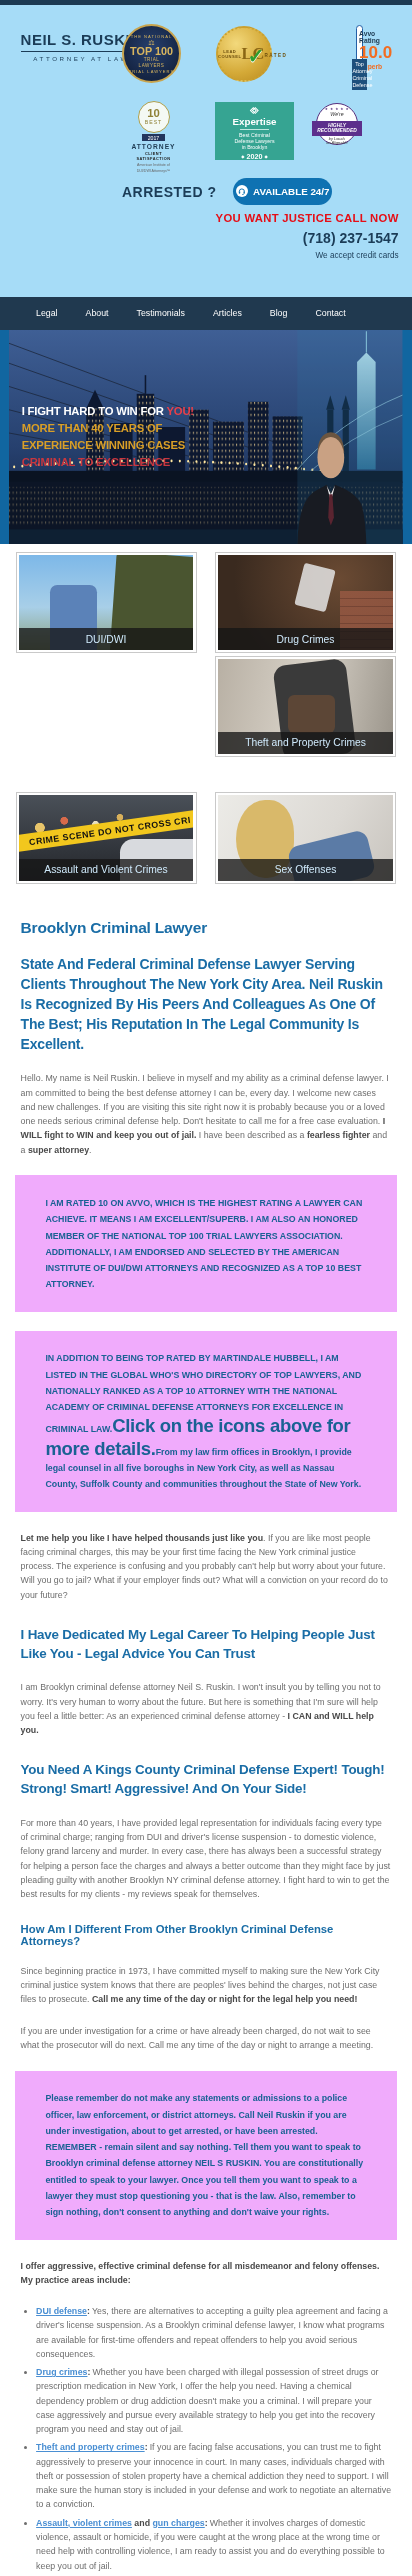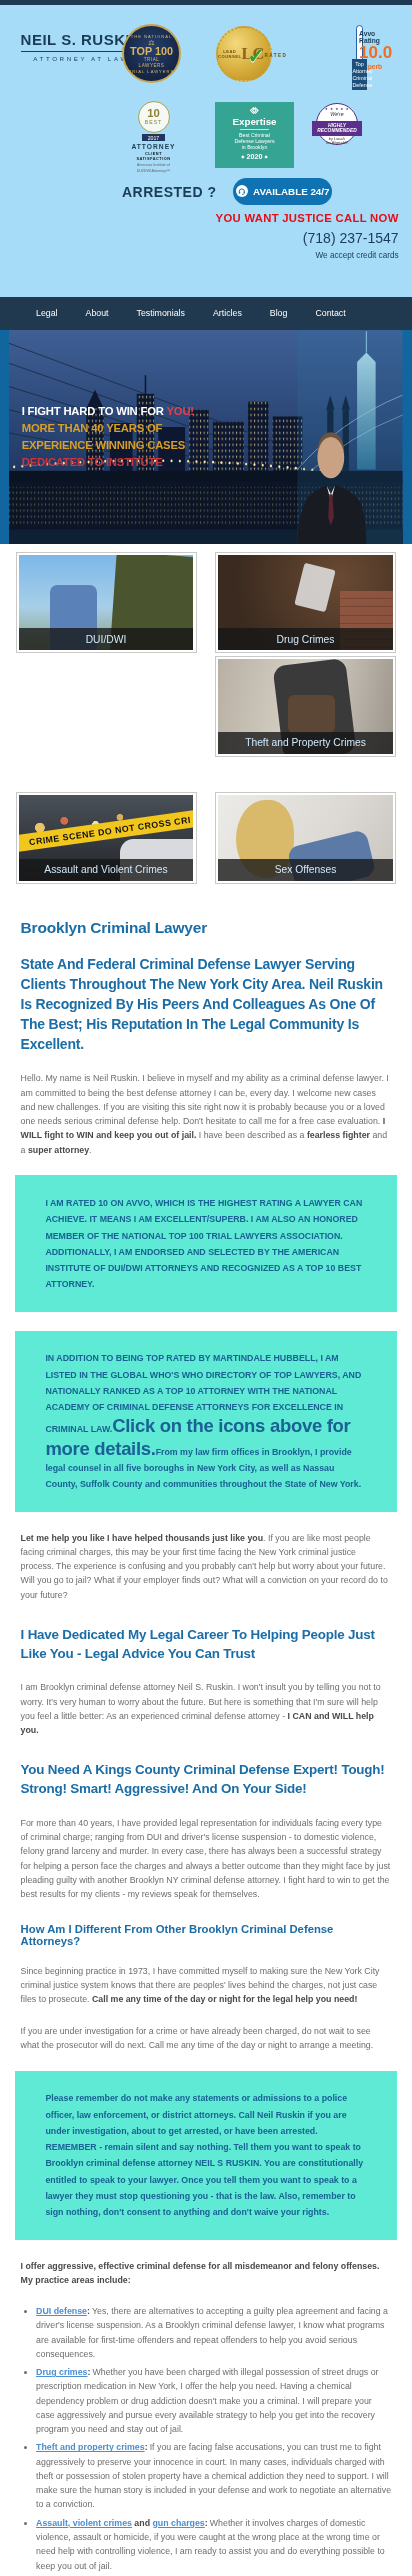--- a/index.html
+++ b/index.html
@@ -44,21 +44,21 @@
   .b-10best { left:129px; top:96px; width:49px; color:#1d3a52; }
   .tb-circle { width:32px; height:32px; margin:0 auto; border:1.5px solid #ada04e; border-radius:50%;
     display:flex; flex-direction:column; align-items:center; justify-content:center; color:#8f8136; background:#f4f9f4; }
   .tb-num { font-size:11.3px; font-weight:bold; line-height:11.3px; }
   .tb-best { font-size:5.2px; letter-spacing:1px; }
   .tb-year { background:#22355c; color:#fff; font-size:5.2px; width:23px; margin:1.5px auto; padding:0.5px 0; }
   .tb-att { font-size:6.7px; font-weight:bold; letter-spacing:1px; }
   .tb-cs { font-size:3.9px; font-weight:bold; letter-spacing:0.5px; margin-top:1.5px; color:#222; }
   .tb-org { font-size:3.6px; color:#666; margin-top:1.5px; line-height:4.6px; }
 
-  .b-exp { left:215px; top:97px; width:79px; height:66px; background:#36a492; color:#fff; padding-top:4.1px; }
+  .b-exp { left:215px; top:97px; width:79px; height:58px; background:#36a492; color:#fff; padding-top:4.1px; }
   .exp-logo span { display:inline-block; width:4.6px; height:4.6px; border:1px solid #fff; transform:rotate(45deg); margin:0 -1.5px; }
   .exp-name { font-size:9.8px; font-weight:bold; margin-top:1px; }
   .exp-rule { width:29px; height:1px; background:#bfe8df; margin:2.1px auto; }
   .exp-line { font-size:5.2px; line-height:6.2px; }
   .exp-year { font-size:7.2px; font-weight:bold; margin-top:1.5px; }
   .exp-dia { font-size:4.1px; vertical-align:1px; }
 
   .b-align { left:315px; top:98px; width:44px; height:52px; }
   .al-circle { width:42px; height:42px; margin:0 auto; border-radius:50%; background:#fff; border:1.5px solid #57307f; position:relative; padding-top:3.6px; }
   .al-stars { font-size:3.6px; color:#57307f; letter-spacing:0.5px; }
@@ -67,21 +67,21 @@
     font-size:4.9px; line-height:5.7px; font-style:italic; font-weight:bold; padding:1.5px 0; text-align:center; }
   .al-by { position:absolute; left:0; right:0; top:33px; font-size:3.9px; font-style:italic; color:#333; line-height:4.6px; }
 
   
   .cta-arrested { position:absolute; left:122px; top:179px; font-size:14px; font-weight:bold; color:#1b3c57; letter-spacing:0.5px; }
   .cta-available { position:absolute; left:233px; top:173px; width:99px; height:27px; background:#0f72b2; border-radius:13.4px;
     color:#fff; display:flex; align-items:center; justify-content:center; gap:5.2px; font-size:9.8px; font-weight:bold; border:none; cursor:pointer; }
   .head-ico { width:12.4px; height:12.4px; border-radius:50%; background:#fff; display:flex; align-items:center; justify-content:center; }
   .justice-block { position:absolute; right:13.4px; top:207px; text-align:right; }
   .justice-line { color:#e60e16; font-size:11.3px; font-weight:bold; letter-spacing:0.3px;text-align:center; }
-  .justice-phone { color:#1b3c57; font-size:14px; font-weight:normal; margin-top:6.2px; }
+  .justice-phone { color:#1b3c57; font-size:14px; font-weight:bold; margin-top:6.2px; }
   .justice-credit { color:#1b3c57; font-size:8.2px; margin-top:5.2px; }
 
   
   .nav { height:33px; background:#20394f; display:flex; align-items:center; padding-left:36px; gap:28px; }
   .nav a { color:#fff; text-decoration:none; font-size:8.8px; }
 
   
   .hero { position:relative; background:#1166a0; padding:0 9.3px; height:214px; }
   .hero-inner { position:relative; height:100%; overflow:hidden; }
   .hero-art { position:absolute; left:0; top:0; width:100%; height:100%; }
@@ -117,21 +117,21 @@
   .img-sex { background:linear-gradient(120deg,#ecebe7,#dcd9d4 60%,#c8c4be); }
   .img-sex::before { content:""; position:absolute; left:10%; top:6%; width:58px; height:78px; background:#d9b96a; border-radius:50% 42% 46% 50%; }
   .img-sex::after { content:""; position:absolute; right:12%; bottom:-4.1px; width:81px; height:47px; background:#5b7ba6; border-radius:11.3px; transform:rotate(-14deg); }
 
   
   .content { padding:29px 20.6px 0; }
   .kicker { font-size:15.5px; font-weight:bold; color:#1a6da6; letter-spacing:-0.2px; }
   .headline { font-size:14px; font-weight:bold; color:#1a6da6; line-height:1.42; margin:18.5px 0 13.4px; letter-spacing:-0.2px; }
   .body-p { font-size:8.8px; color:#6d6d6d; line-height:1.62; margin:17px 0; }
   .body-p b, .body-p strong { color:#4a4a4a; }
-  .bluebox { background:#5eead4; margin:18.5px -5.2px; padding:19.6px 30px; font-weight:bold; font-size:8.8px; color:#1a6194; line-height:1.85; }
+  .bluebox { background:#f0abfc; margin:18.5px -5.2px; padding:19.6px 30px; font-weight:bold; font-size:8.8px; color:#1a6194; line-height:1.85; }
   .bb-big { font-size:18.5px; line-height:1.2; letter-spacing:-0.3px; }
   .sec { font-size:13.4px; font-weight:bold; color:#1a6da6; line-height:1.4; margin:24px 0 10.3px; letter-spacing:-0.2px; }
   .sec3 { font-size:11.3px; font-weight:bold; color:#1a6da6; margin:21.6px 0 9.3px; }
   ul.practice { margin:9.3px 0 0 15.5px; color:#6d6d6d; }
   ul.practice li { font-size:8.8px; line-height:1.62; margin-bottom:4.1px; }
   a.blink { color:#4a8fd3; font-weight:bold; }
   .bmid { font-weight:bold; color:#4a4a4a; }
   .colon { font-weight:bold; color:#4a4a4a; margin-right:2.1px; }
 </style>
 </head>
@@ -310,21 +310,21 @@
           <polygon points="617,234 625,247 633,234 625,258" fill="#e8e8ea"></polygon>
           <polygon points="622,247 628,247 631,282 625,294 620,282" fill="#5a2430"></polygon>
         </g>
       </svg>
       <div class="hero-text">
         <div>
           <span class="ht-white">I FIGHT HARD TO WIN FOR </span><span class="ht-red">YOU!</span>
         </div>
         <div class="ht-gold">MORE THAN 40 YEARS OF</div>
         <div class="ht-gold">EXPERIENCE WINNING CASES</div>
-        <div class="ht-crimson">DEDICATED TO INSTITUTE</div>
+        <div class="ht-crimson">CRIMINAL TO EXCELLENCE</div>
       </div>
     </div>
   </section>
 
   <section class="cards">
     <div class="pcard" style="left:15.5px; top:8.2px;">
       <div class="pimg img-dui"></div>
       <div class="pcap">DUI/DWI</div>
     </div>
     <div class="pcard" style="left:215px; top:8.2px;">

